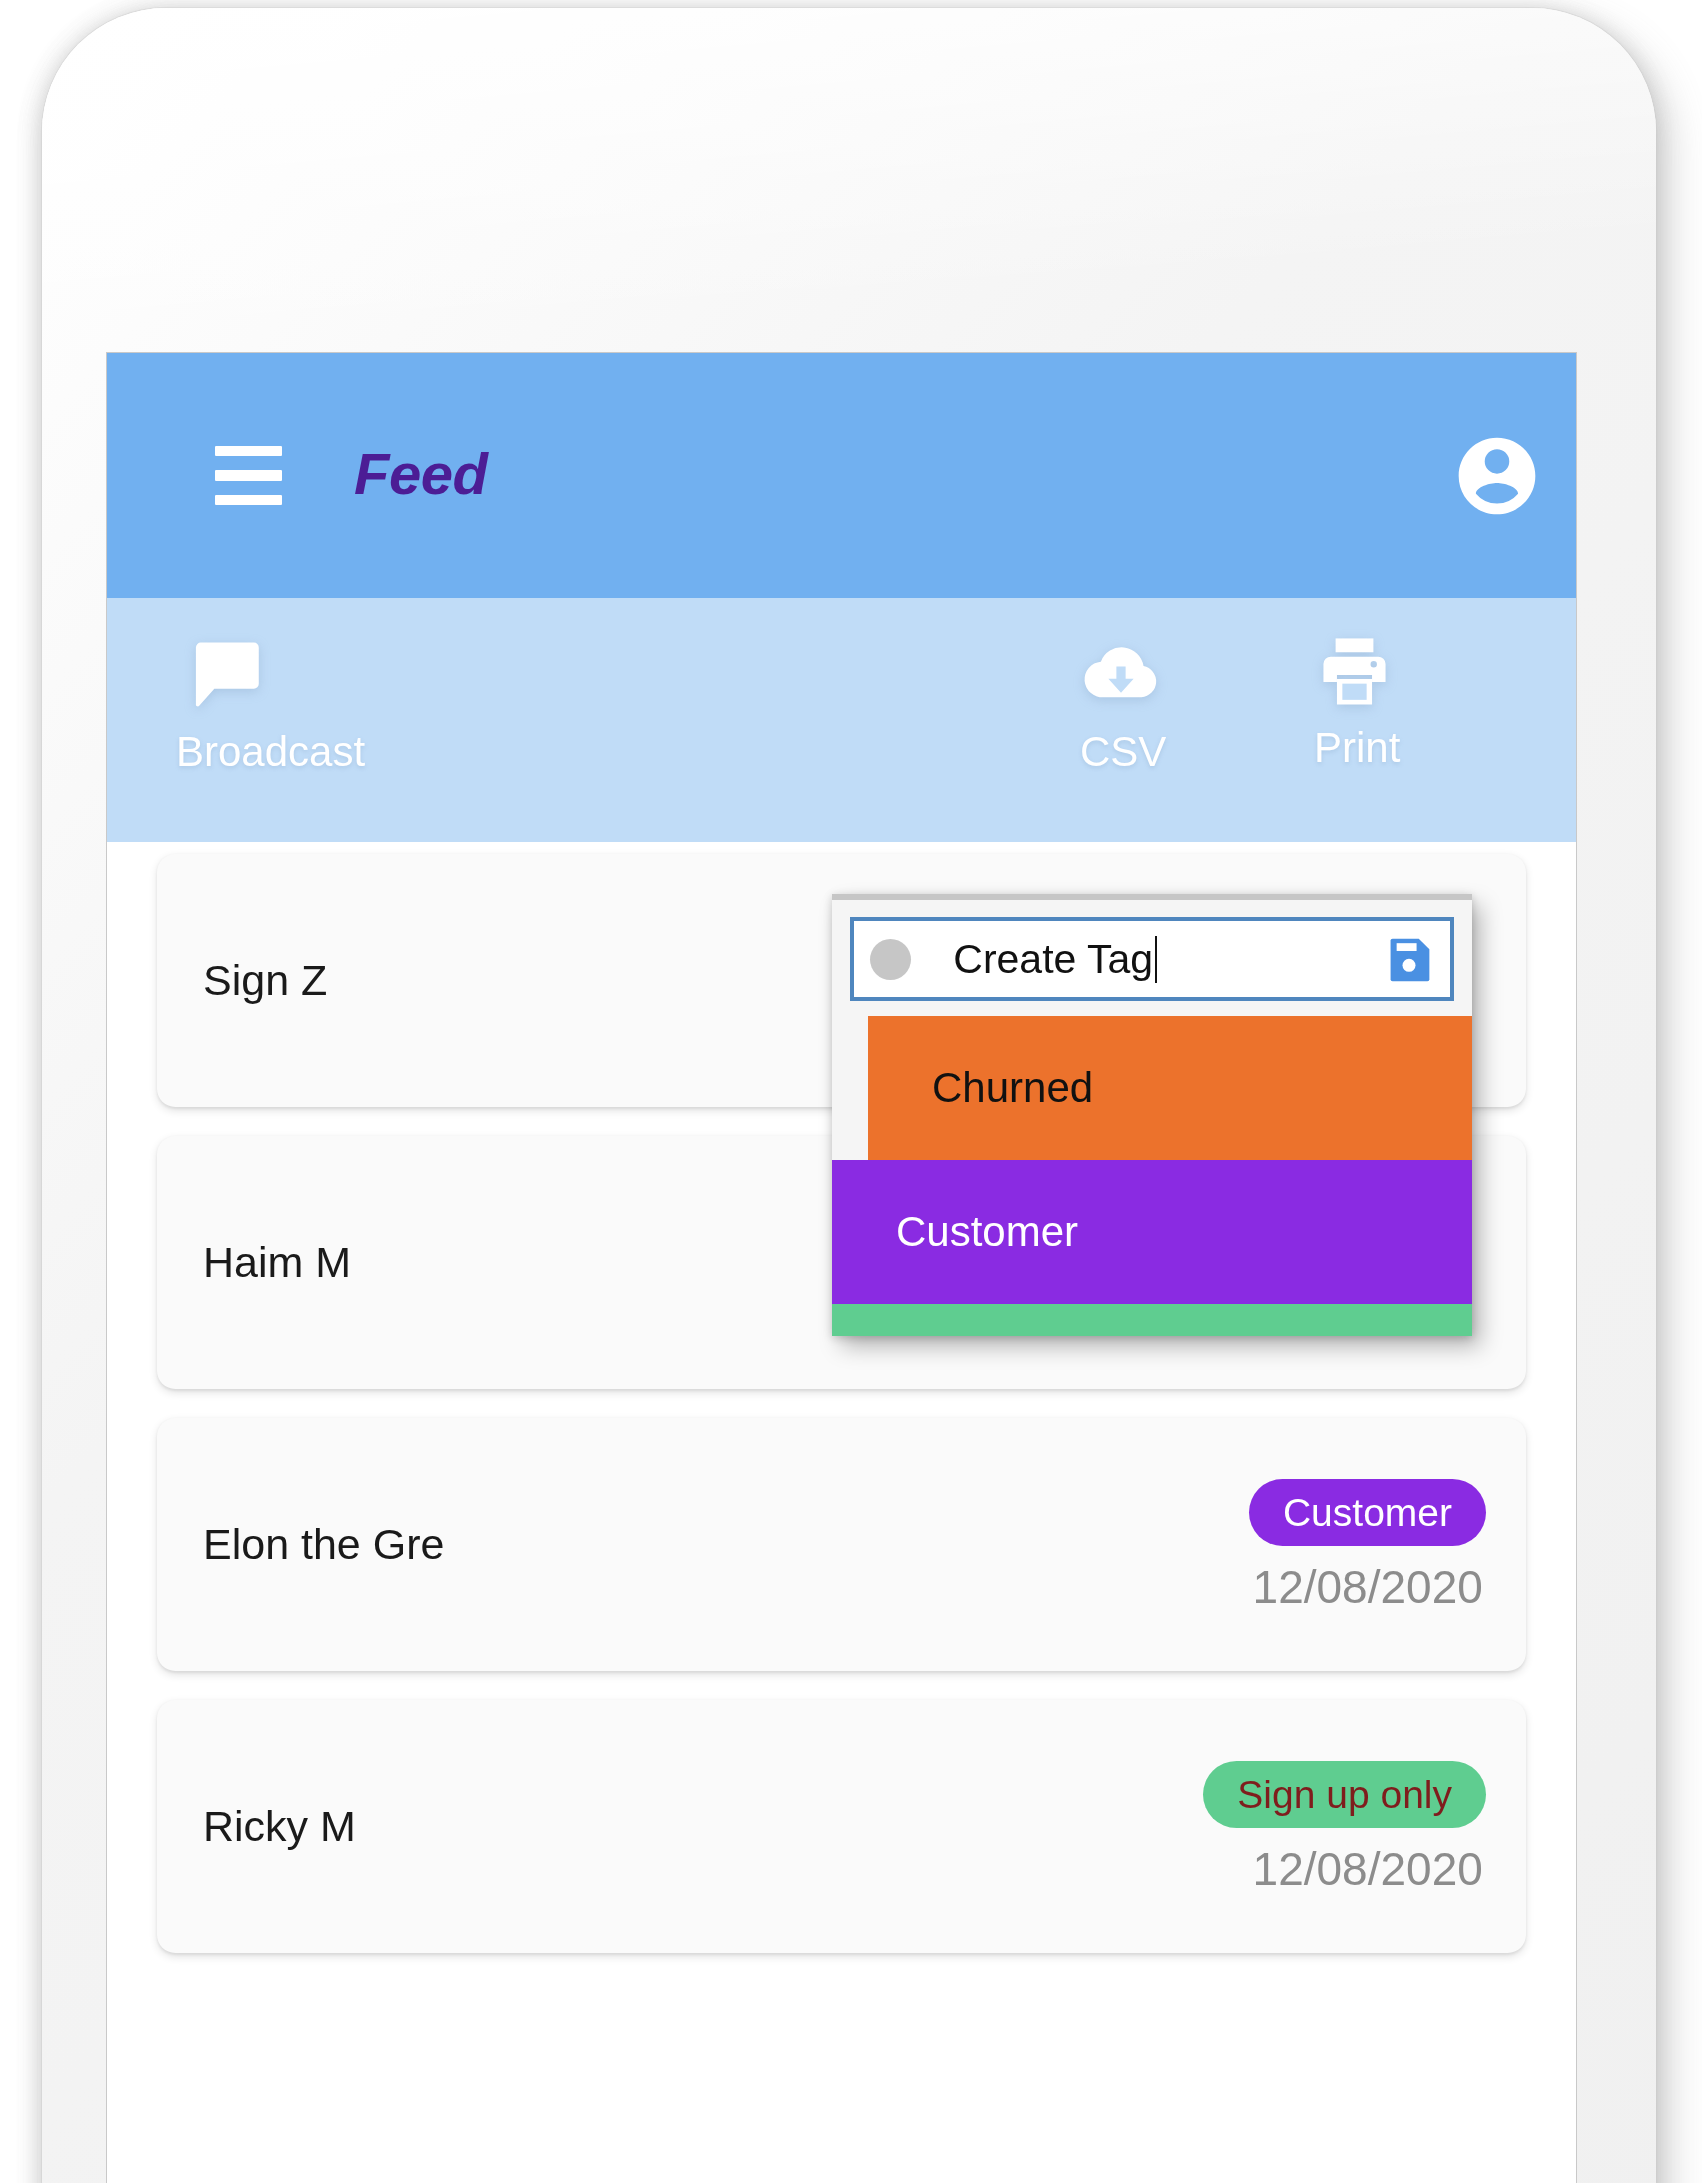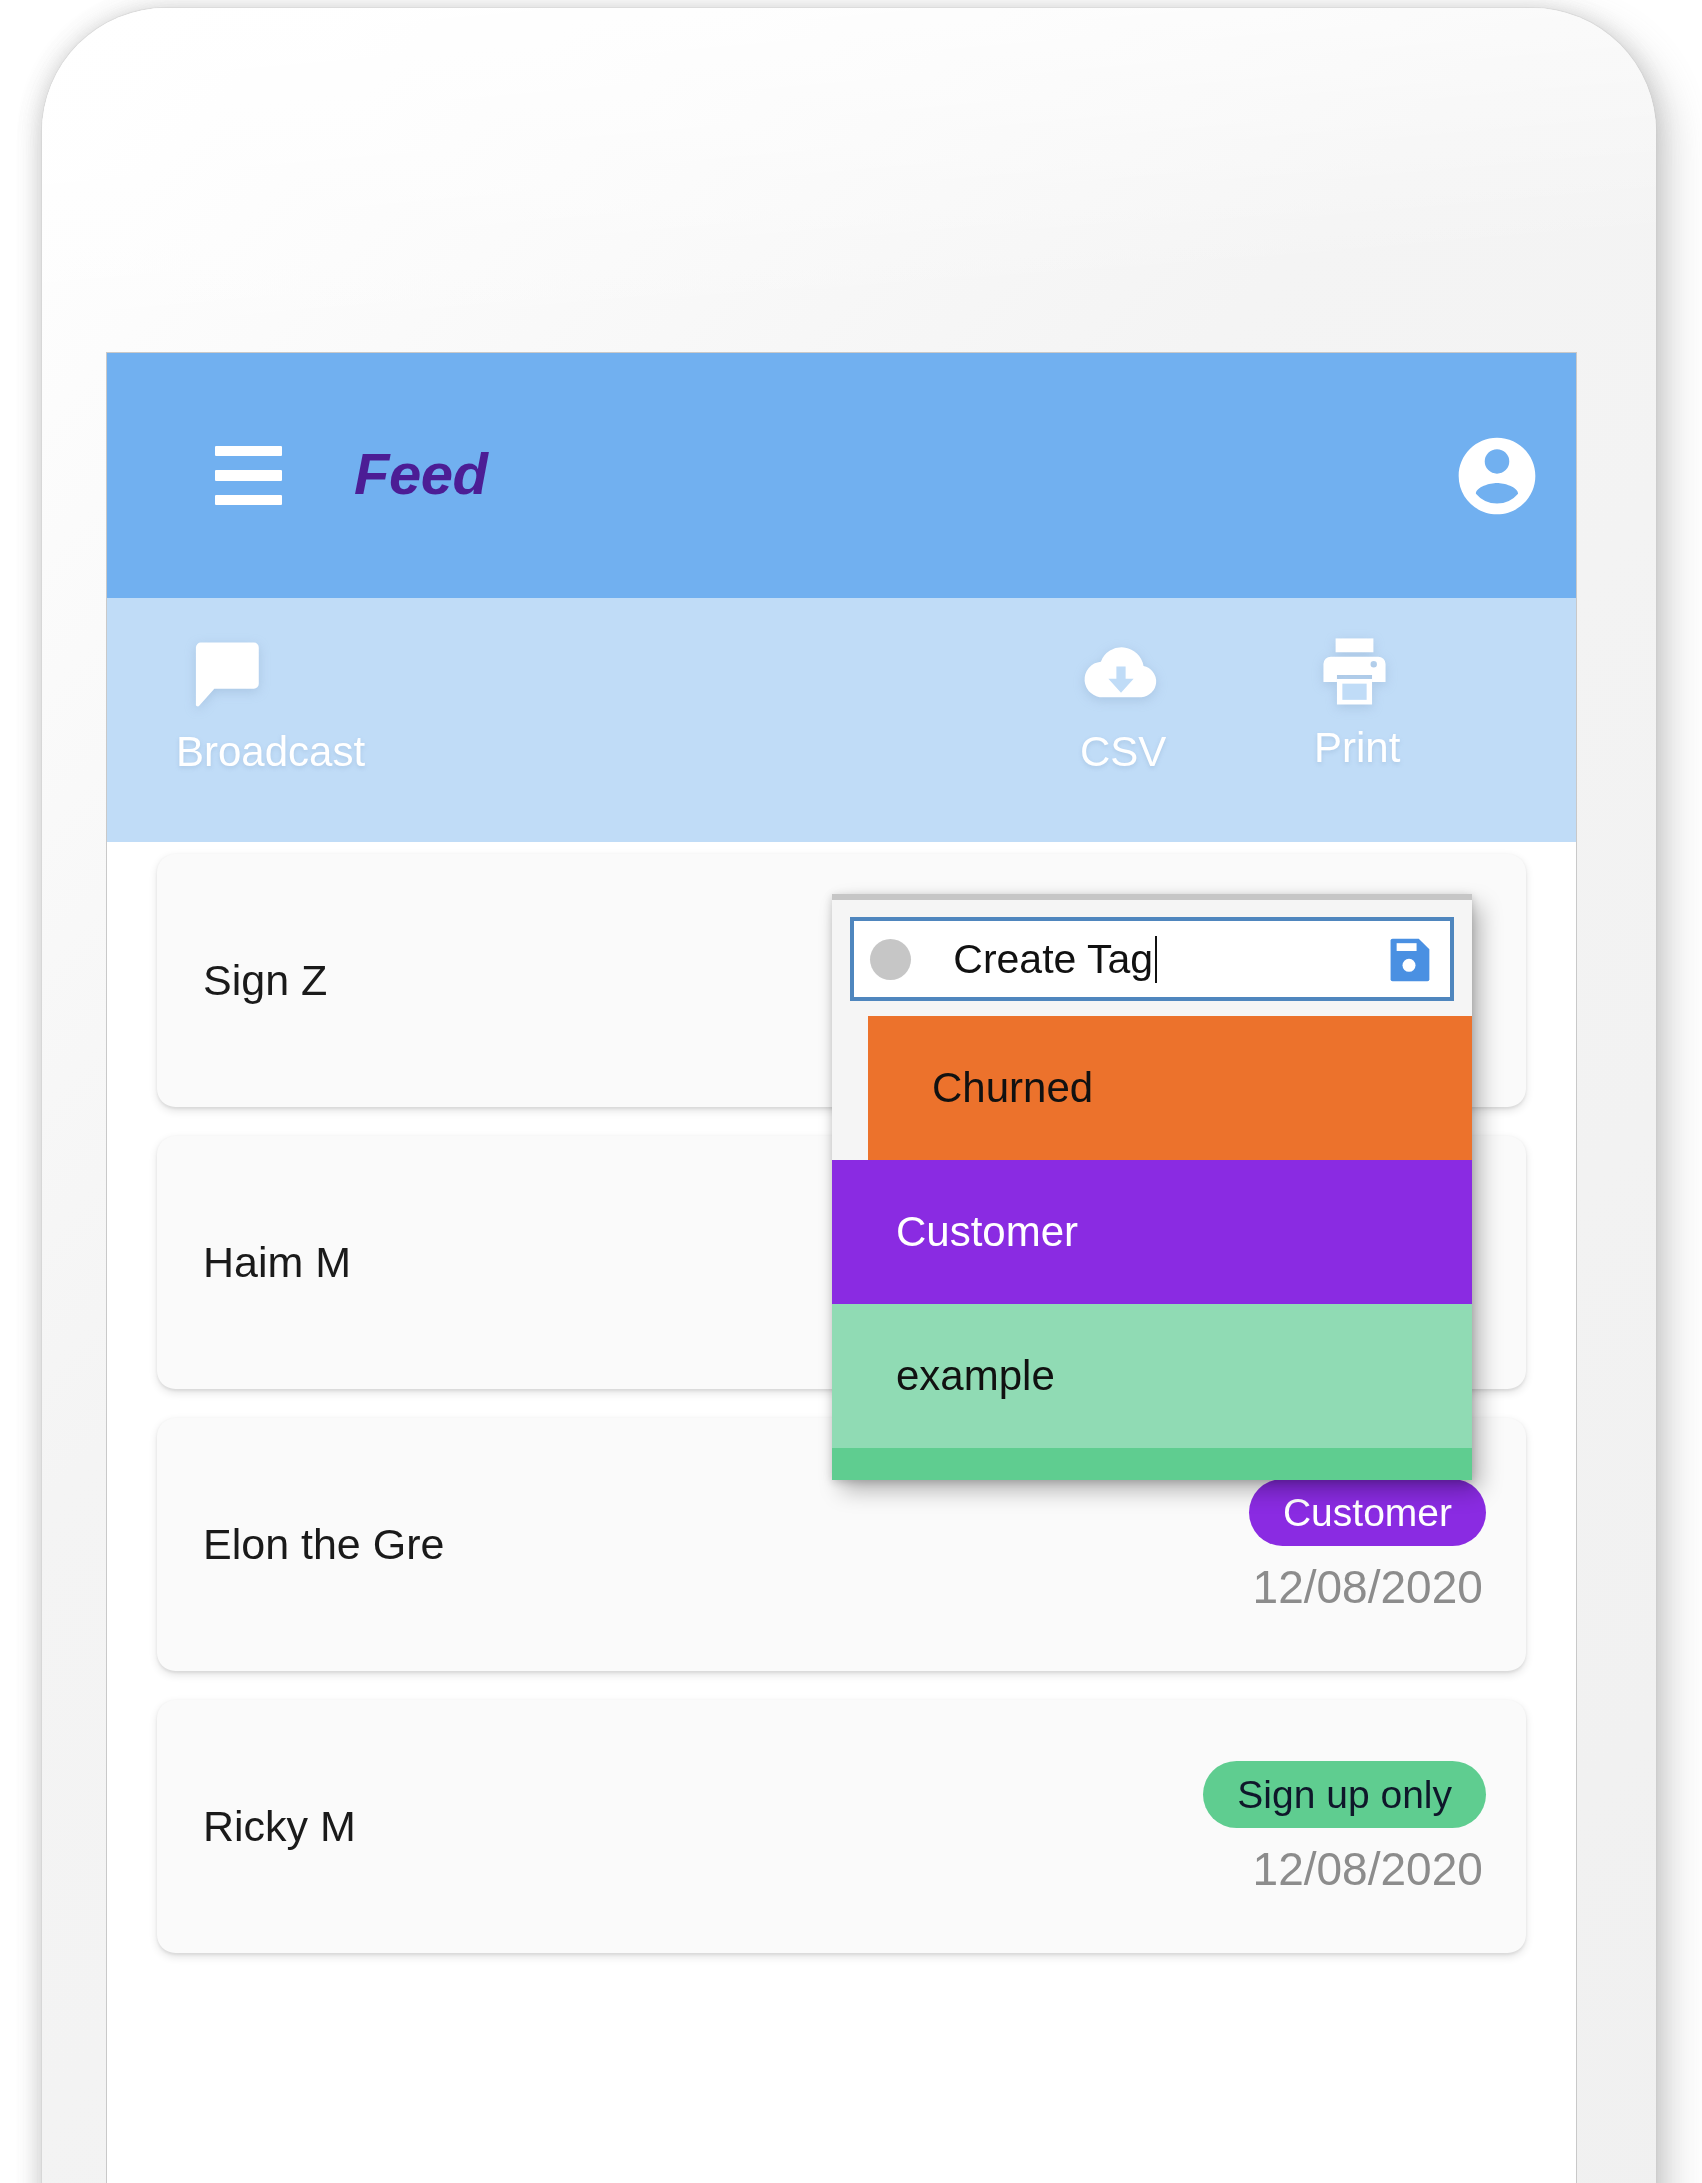--- a/index.html
+++ b/index.html
@@ -171,21 +171,21 @@
   }
   .feed-badge {
     display: inline-block;
     padding: 14px 34px;
     border-radius: 538px;
     font-size: 39px;
     line-height: 1;
     white-space: nowrap;
   }
   .badge-customer { background: #8A2BE2; color: #ffffff; }
-  .badge-signup   { background: #5FCD90; color: #0f172a; }
+  .badge-signup   { background: #5FCD90; color: #7f1d1d; }
   .feed-date {
     font-size: 46px;
     color: #8c8c8c;
     line-height: 1;
     padding-right: 3.2px;
   }
   .feed-card.empty-card { justify-content: flex-start; }
 
   
   #tag-popup {
@@ -355,23 +355,20 @@
         </svg>
       </div>
     </div>
 
     <div class="tag-option" style="background:#EC722C;color:#111111;margin-left:36px;">
       <span>Churned</span>
     </div>
     <div class="tag-option" style="background:#8A2BE2;color:#ffffff;">
       <span>Customer</span>
     </div>
-    <div class="tag-option" style="background:#90DBB4;color:#111111;">
-      <span>example</span>
-    </div>
     <div class="tag-option partial" style="background:#5FCD90;color:#111111;">
       <span></span>
     </div>
 
   </div>
 
 </div>
 
 
 </body></html>

